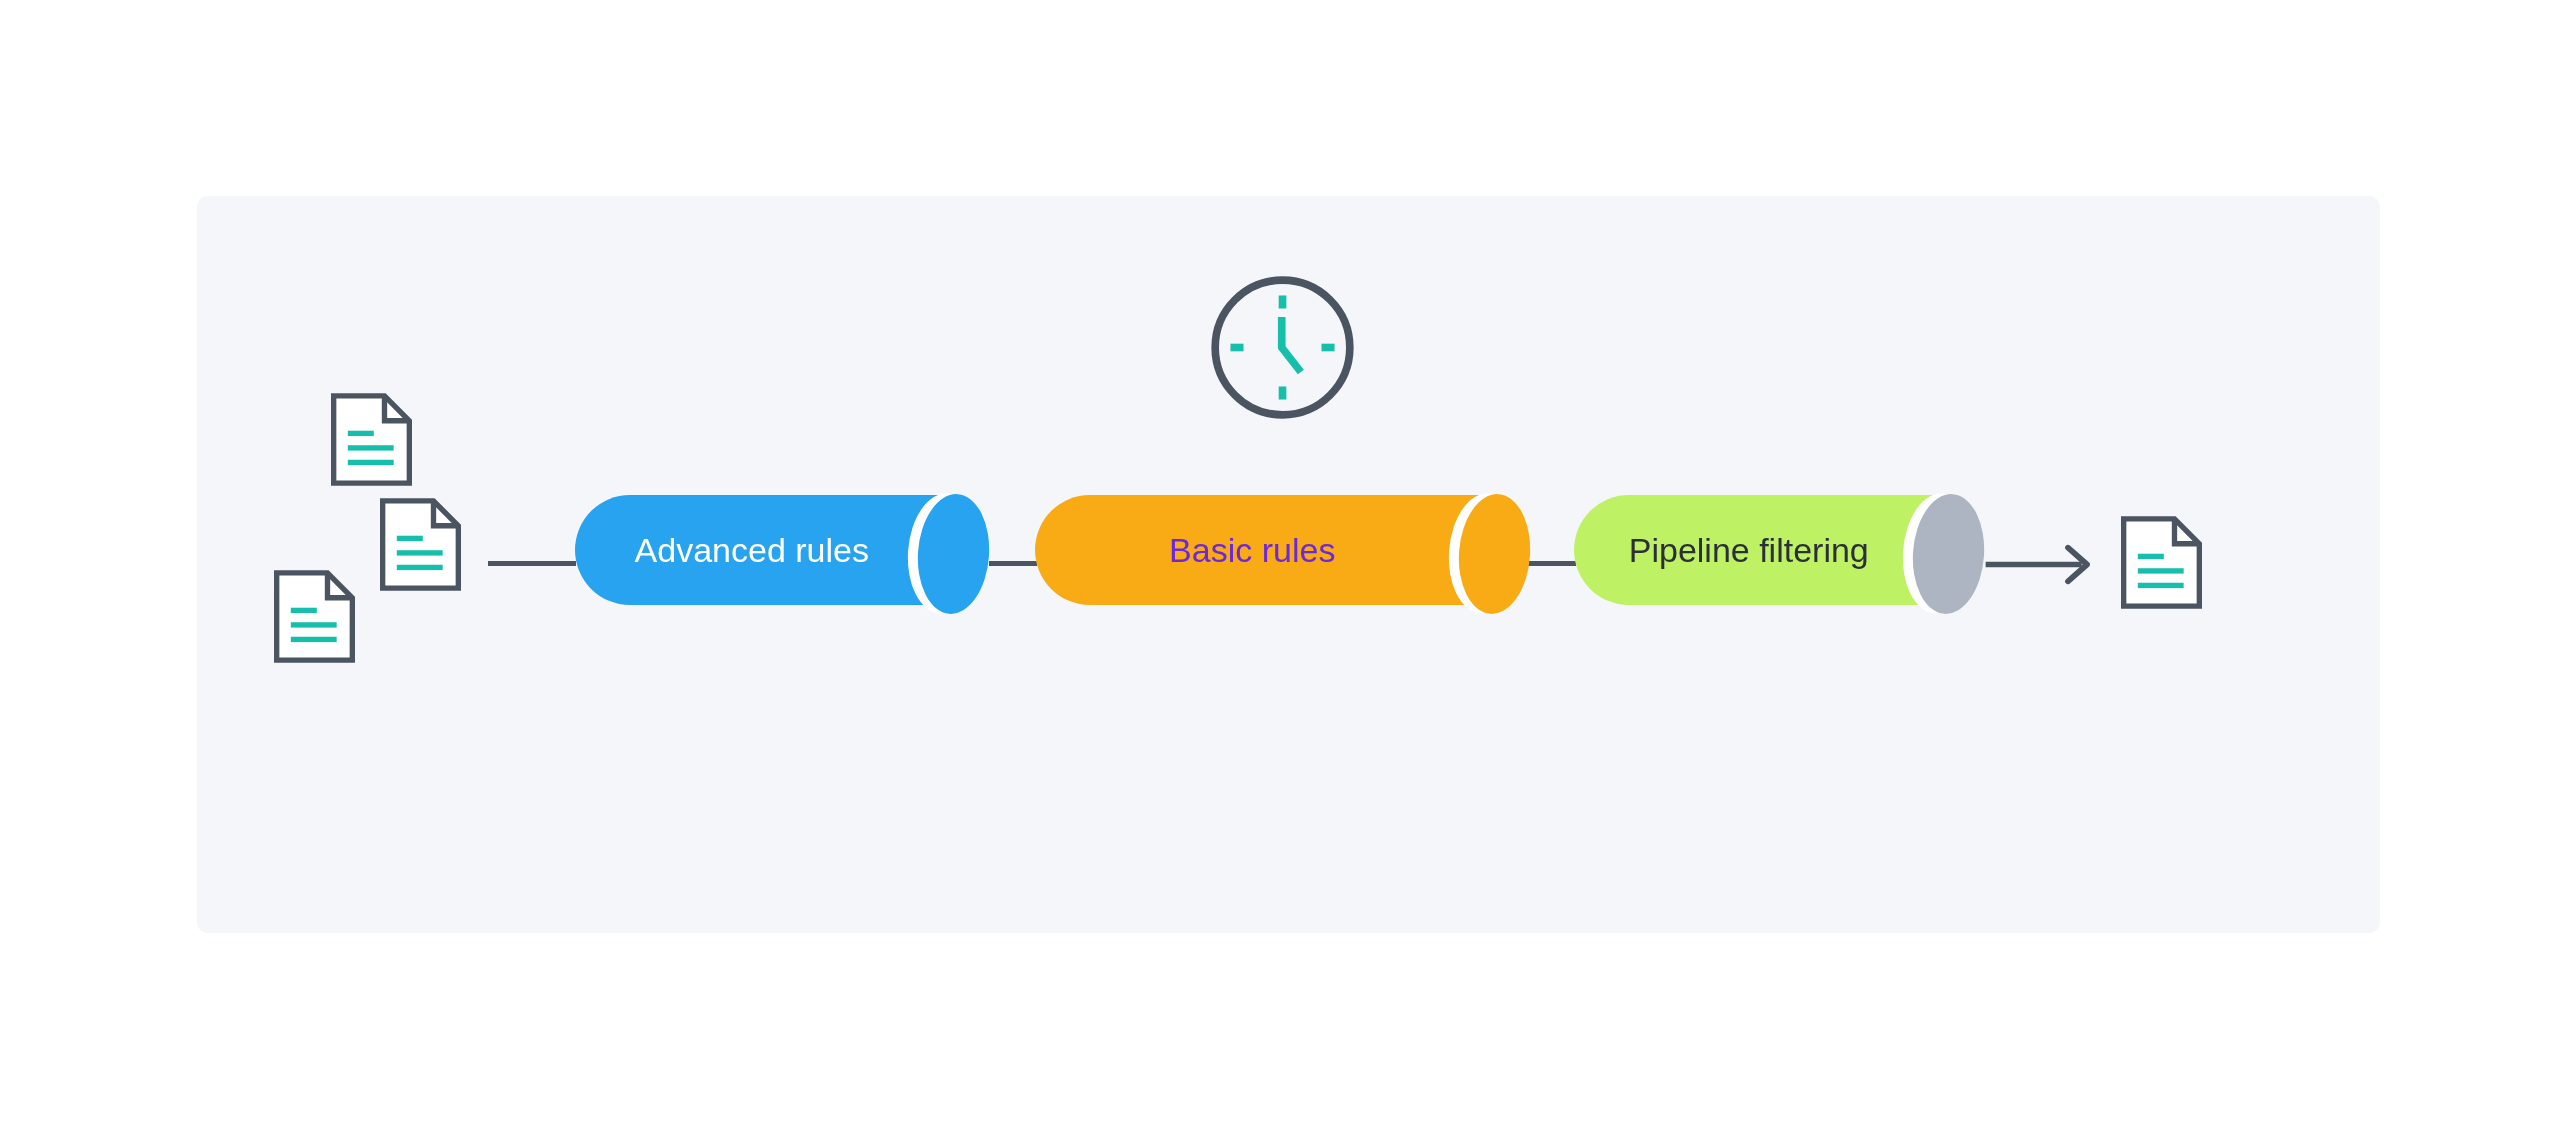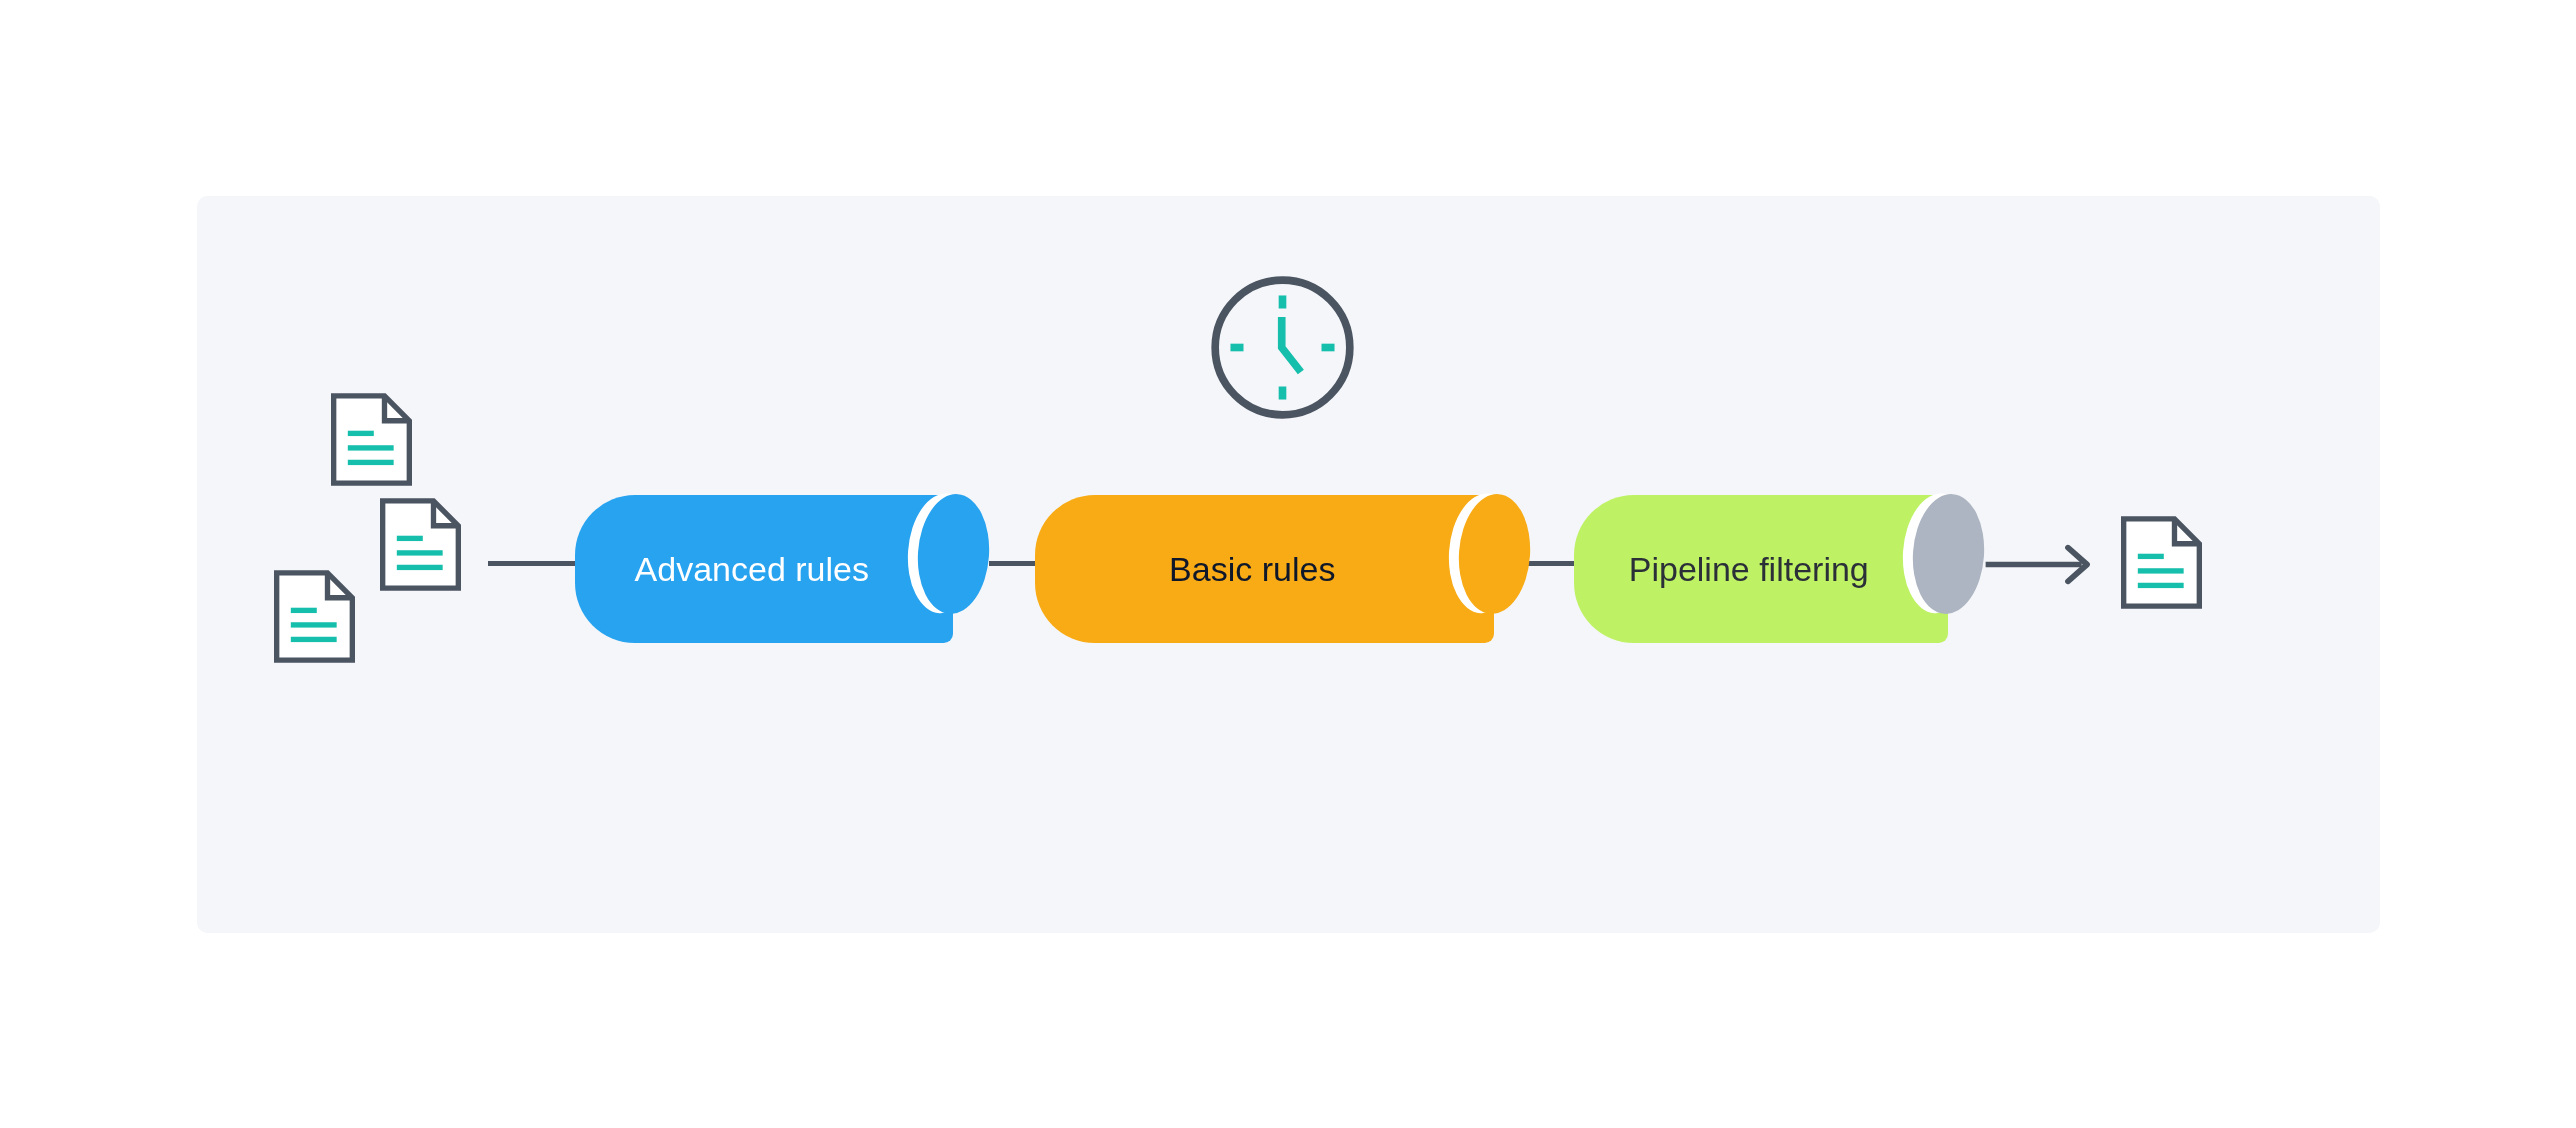--- a/index.html
+++ b/index.html
@@ -23,21 +23,21 @@
     position: absolute;
     top: 561px; height: 5.4px;
     background: var(--ink, #4b5461);
   }
   .seg1 { left: 488px;  width: 88px; }
   .seg2 { left: 989px; width: 48px;  }
   .seg3 { left: 1528px; width: 48px;  }
   
   .pipe-body {
     position: absolute;
-    top: 495px; height: 148px;
+    top: 495px; height: 110px;
     border-radius: 60px 9.2px 9.2px 60px;
     display: flex; align-items: center; justify-content: center;
     box-sizing: border-box;
     padding-right: 24.5px;
   }
   .pipe-label {
     font-size: 34px;
     line-height: 1;
     letter-spacing: 0px;
     white-space: nowrap;
@@ -119,21 +119,21 @@
   <div class="connector seg1"></div>
   <div class="connector seg2"></div>
   <div class="connector seg3"></div>
 
   <div class="pipe-body body-advanced" style="background: rgb(40, 163, 240);">
     <span class="pipe-label" style="color: rgb(255, 255, 255);">Advanced rules</span>
   </div>
   <div class="pipe-cap cap-advanced" style="background: rgb(40, 163, 240);"></div>
 
   <div class="pipe-body body-basic" style="background: rgb(248, 171, 21);">
-    <span class="pipe-label" style="color: #0f172a;">Basic rules</span>
+    <span class="pipe-label" style="color: #6d28d9;">Basic rules</span>
   </div>
   <div class="pipe-cap cap-basic" style="background: rgb(248, 171, 21);"></div>
 
   <div class="pipe-body body-pipeline" style="background: #bef264;">
     <span class="pipe-label" style="color: rgb(43, 47, 56);">Pipeline filtering</span>
   </div>
   <div class="pipe-cap cap-pipeline" style="background: rgb(173, 181, 194);"></div>
 
   <div class="arrow-icon">
     <svg viewBox="0 0 144 80" fill="none">

